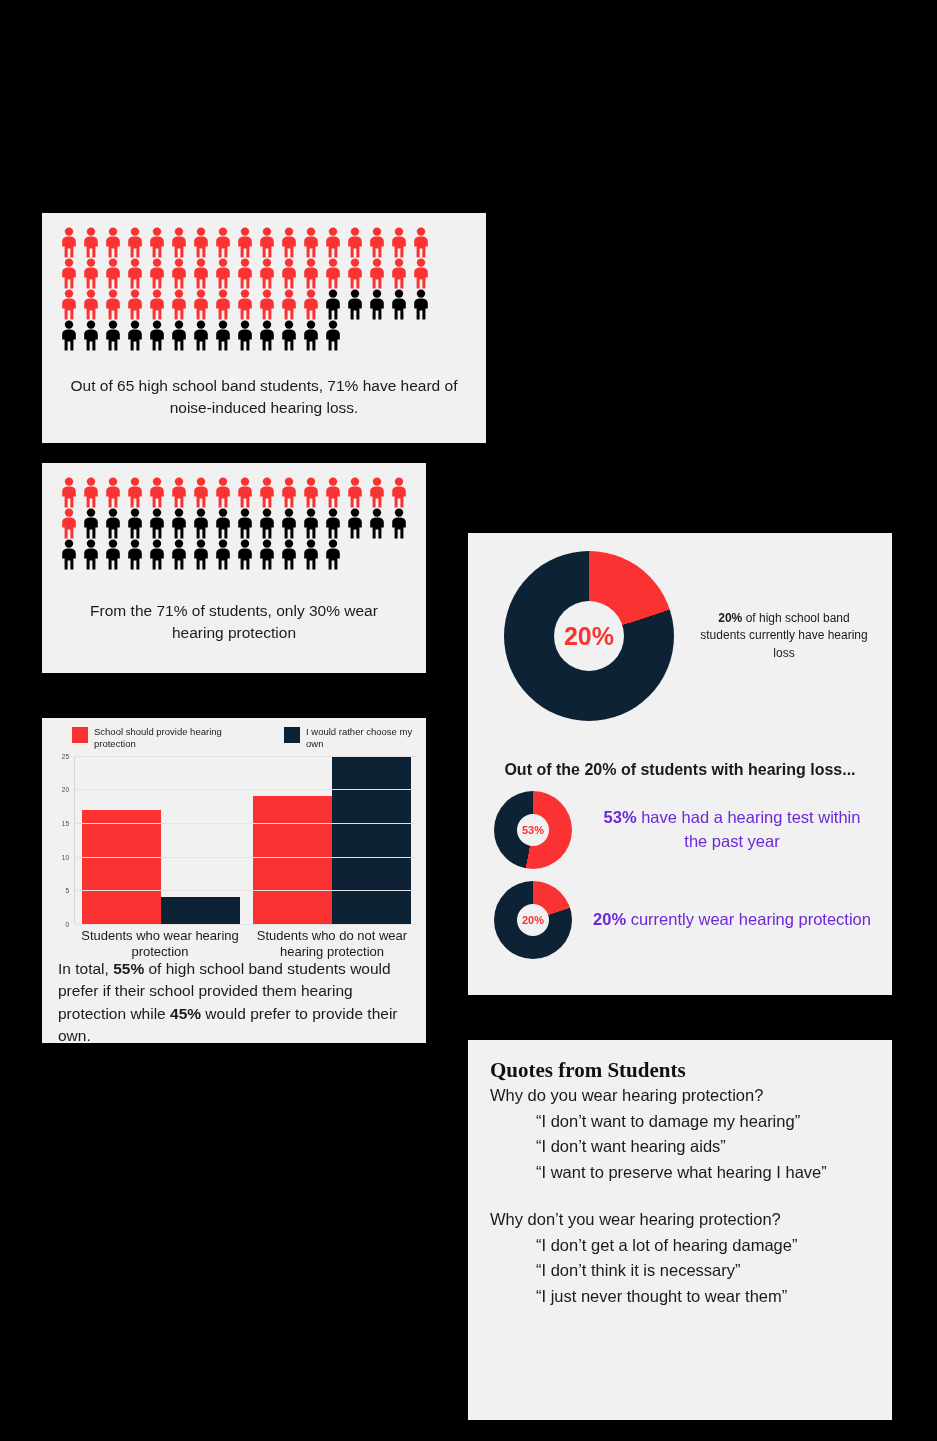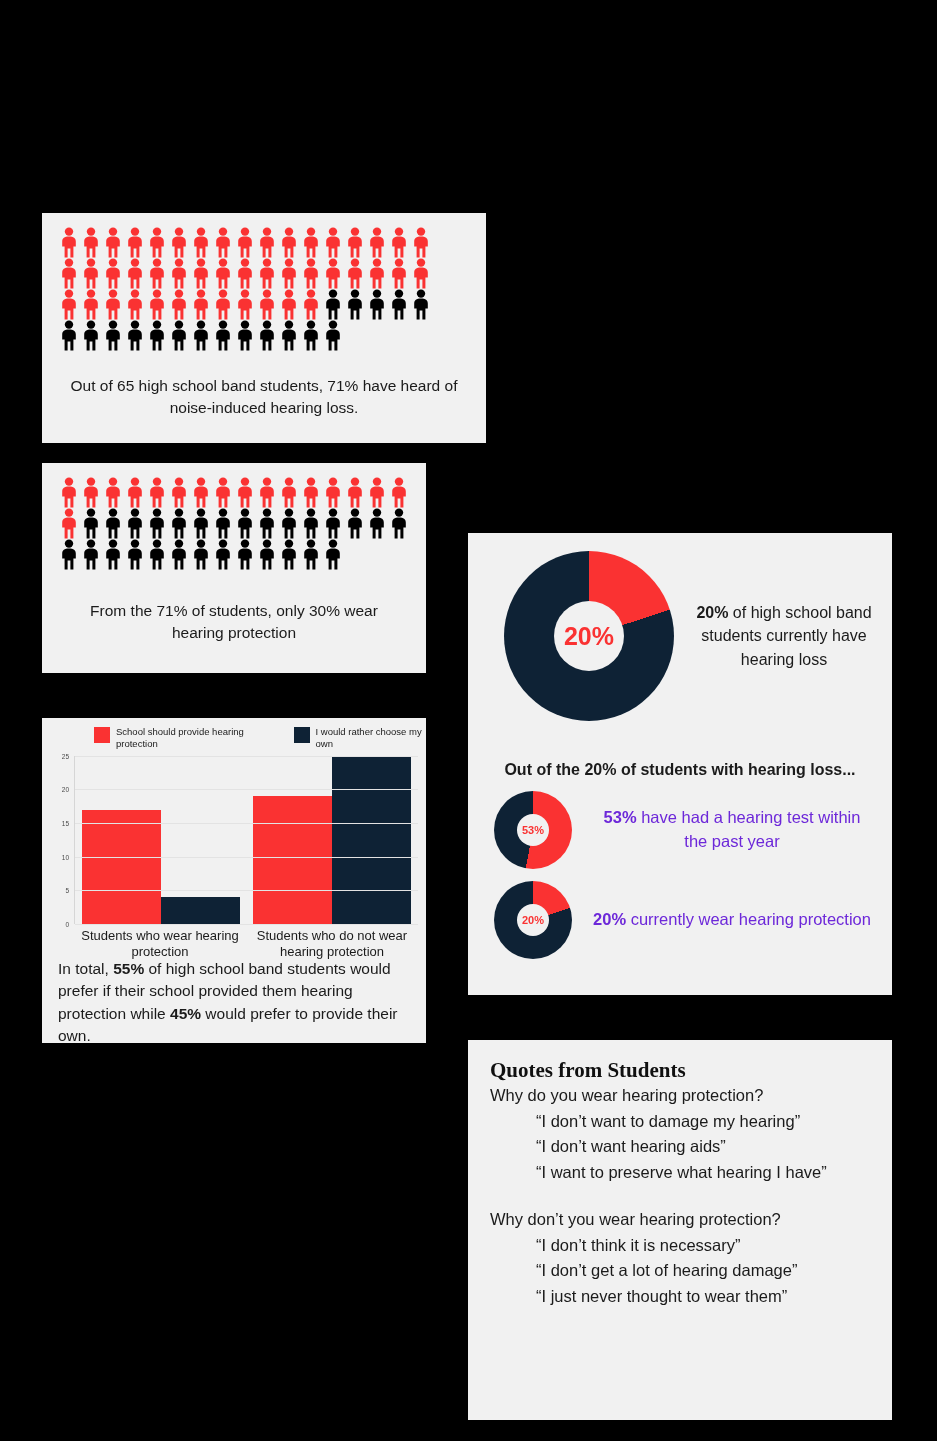--- a/index.html
+++ b/index.html
@@ -34,21 +34,21 @@
     box-sizing:border-box;
   }
   #panel-awareness .caption{ top:162px; }
   #panel-protection .caption{ top:137px; }
 
   
   #panel-bars{ left:42px; top:718px; width:384px; height:325px; }
   .legend{
     display:flex; gap:26px;
     padding:8px 0 0 30px;
-    font-size:9.5px; color:#1b1b1b; line-height:1.25;margin-left:22px;
+    font-size:9.5px; color:#1b1b1b; line-height:1.25;
   }
   .legend-item{ display:flex; gap:6px; align-items:flex-start; }
   .legend-swatch{ width:16px;height:16px;flex:0 0 16px;margin-top:1px; }
   .legend-label{ white-space:pre-line; }
 
   .chart-area{
     position:relative;
     margin:6px 8px 0 8px;
     height:168px;
   }
@@ -101,21 +101,21 @@
     position:absolute; border-radius:50%;
     background:#f1f1f1;
     display:flex;align-items:center;justify-content:center;
     color:#fa3232; font-weight:bold;
   }
   #donut-big{ width:170px;height:170px;margin-left:18px; }
   #donut-big .donut-hole{
     left:50px;top:50px;width:70px;height:70px;font-size:25px;
   }
   .donut-main-text{
-    flex:1; text-align:center; font-size:16px; color:#1b1b1b;
+    flex:1; text-align:center; font-size:12px; color:#1b1b1b;
     line-height:1.45; padding-left:12px;margin-left:8px;
   }
   .donut-main-text b{ font-weight:bold; }
 
   #subhead{
     text-align:center; font-weight:bold; font-size:16px;
     color:#1b1b1b; margin-top:40px;
   }
 
   .donut-small-row{
@@ -913,18 +913,18 @@
   <div id="quotes-body">
       <div class="q-block">
         <div class="q-question">Why do you wear hearing protection?</div>
         <div class="q-item">“I don’t want to damage my hearing”</div>
         <div class="q-item">“I don’t want hearing aids”</div>
         <div class="q-item">“I want to preserve what hearing I have”</div>
       </div>
       <div class="q-gap"></div>
       <div class="q-block">
         <div class="q-question">Why don’t you wear hearing protection?</div>
+        <div class="q-item">“I don’t get a lot of hearing damage”</div>
         <div class="q-item">“I don’t think it is necessary”</div>
-        <div class="q-item">“I don’t get a lot of hearing damage”</div>
         <div class="q-item">“I just never thought to wear them”</div>
       </div>
     </div>
 </div>
 
 </body></html>

